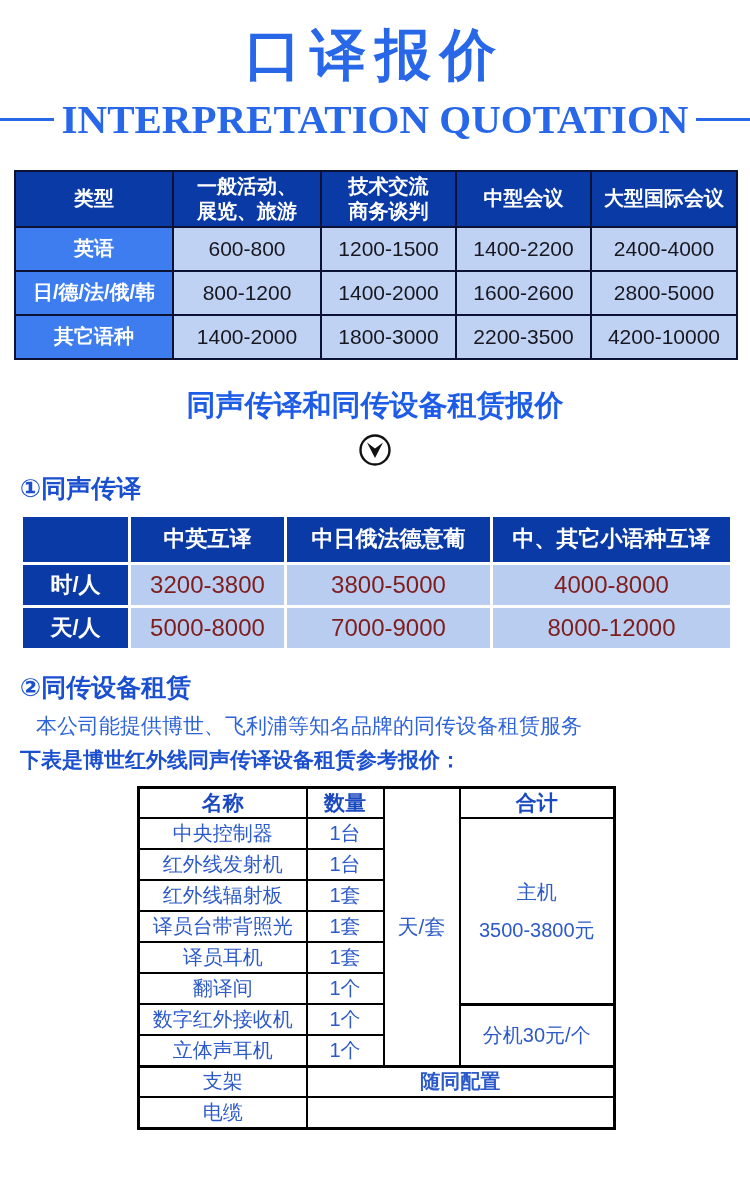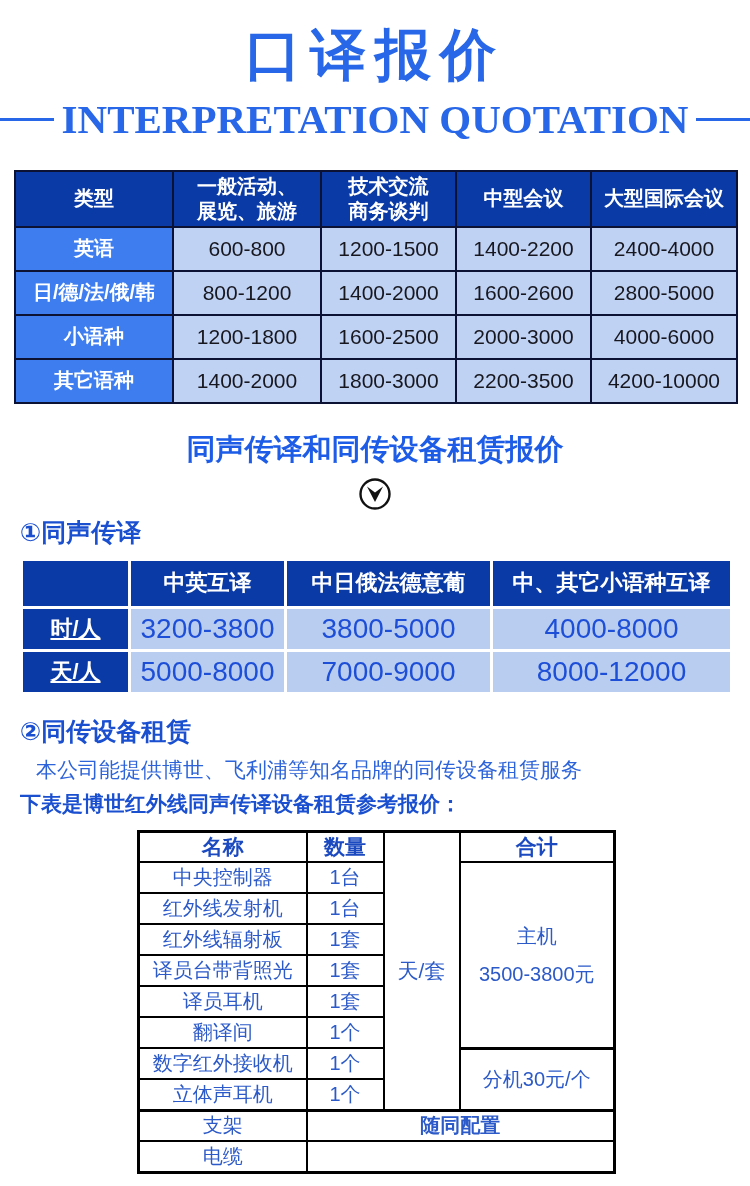--- a/index.html
+++ b/index.html
@@ -45,22 +45,22 @@
   .sub-heading{
     margin:2px 0 0 20px; font-size:25px; font-weight:700; color:#1a4fd0;
   }
 
   
   .t2{ margin:9px 0 0 20px; width:710px; }
   .t2 th, .t2 td{ border:3px solid #fff; text-align:center; vertical-align:middle; }
   .t2 thead tr{ height:48px; }
   .t2 tbody tr{ height:43px; }
   .t2 th{ background:#0a3aa6; color:#fff; font-size:22px; font-weight:700; }
-  .t2 td.label2{ background:#0a3aa6; color:#fff; font-size:22px; font-weight:700;text-decoration:underline; }
-  .t2 td.val2{ background:#b9cdf1; color:#1d4ed8; font-size:28px;margin-top:11px; }
+  .t2 td.label2{ background:#0a3aa6; color:#fff; font-size:22px; font-weight:700; }
+  .t2 td.val2{ background:#b9cdf1; color:#7f1d1d; font-size:24px;margin-top:11px; }
 
   
   .heading-equipment{ margin:20px 0 0 20px; font-size:25px; font-weight:700; color:#1a4fd0; }
   .para-regular{ margin:8px 0 0 36px; font-size:21px; color:#2e64d9; }
   .para-bold{ margin:6px 0 0 20px; font-size:21px; font-weight:700; color:#1a4fd0; }
 
   
   .t3{ margin:12px 0 0 137px; width:476px; border:3px solid #000; }
   .t3 th, .t3 td{
     border:2px solid #000; text-align:center; vertical-align:middle;
@@ -114,27 +114,20 @@
         <td class="val">2400-4000</td>
       </tr>
       <tr>
         <td class="label">日/德/法/俄/韩</td>
         <td class="val">800-1200</td>
         <td class="val">1400-2000</td>
         <td class="val">1600-2600</td>
         <td class="val">2800-5000</td>
       </tr>
       <tr>
-        <td class="label">小语种</td>
-        <td class="val">1200-1800</td>
-        <td class="val">1600-2500</td>
-        <td class="val">2000-3000</td>
-        <td class="val">4000-6000</td>
-      </tr>
-      <tr>
         <td class="label">其它语种</td>
         <td class="val">1400-2000</td>
         <td class="val">1800-3000</td>
         <td class="val">2200-3500</td>
         <td class="val">4200-10000</td>
       </tr>
     </tbody>
   </table>
 
   <div class="section-title">同声传译和同传设备租赁报价</div>

